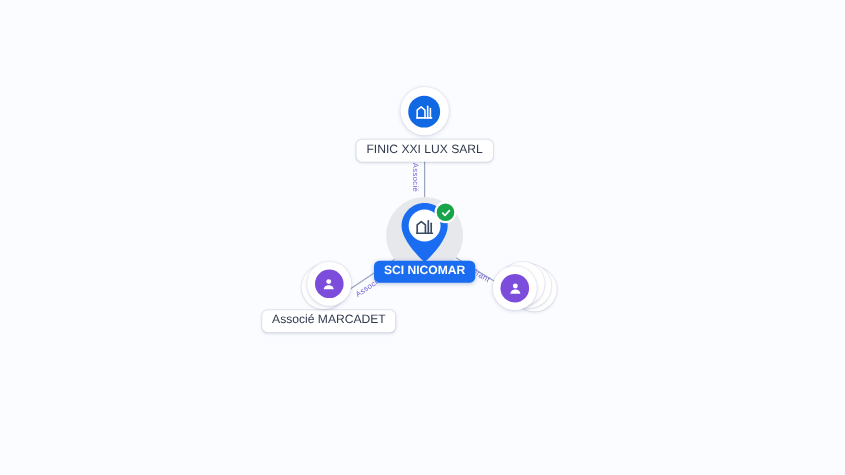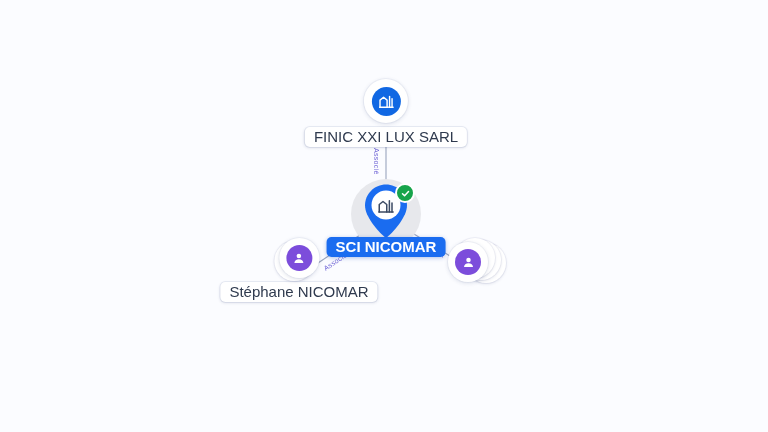--- a/index.html
+++ b/index.html
@@ -103,21 +103,21 @@
   .stack-3 { left: 18px; top: 1px;  }
   .stack-l1 { left: -5px; top: 3px; }
 
   
   .node-label {
     margin-top: 4px;
     padding: 3px 9px 4px;
     border-radius: 5px;
     background: #ffffff;
     color: #2f3a4e;
-    font-size: 15px;
+    font-size: 11px;
     line-height: 13px;
     white-space: nowrap;
     box-shadow: 0 1px 3px rgba(40,55,110,0.15), 0 0 0 1px rgba(70,85,140,0.09);
   }
   .node-label.selected {
     background: #1a6cf0;
     color: #ffffff;
     font-weight: bold;
     box-shadow: 0 1px 4px rgba(20,70,180,0.32);
   }
@@ -256,21 +256,21 @@
     <div class="person-avatar">
       <div class="stack-card stack-l1"></div>
       <div class="person-ring"></div>
       <div class="person-disc">
         <svg width="15" height="15" viewBox="0 0 24 24" fill="#ffffff">
           <circle cx="12" cy="8" r="3.6"></circle>
           <path d="M4.8 19.2c0-3.7 3.3-6 7.2-6s7.2 2.3 7.2 6z"></path>
         </svg>
       </div>
     </div>
-    <div class="node-label">Stéphane NICOMAR</div>
+    <div class="node-label">Associé MARCADET</div>
   </div>
 
   <div class="node" style="left:468px; top:262px;">
     <div class="person-avatar">
       <div class="stack-card stack-3"></div>
       <div class="stack-card stack-2"></div>
       <div class="stack-card stack-1"></div>
       <div class="person-ring"></div>
       <div class="person-disc">
         <svg width="15" height="15" viewBox="0 0 24 24" fill="#ffffff">

